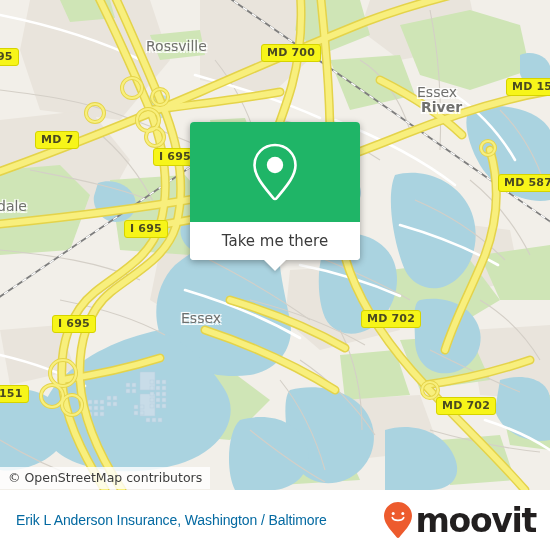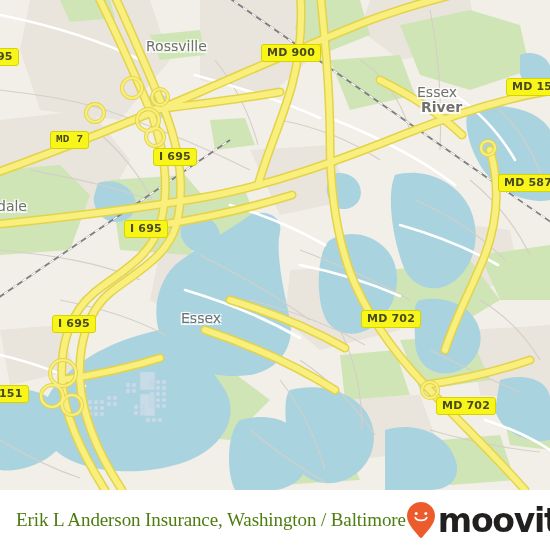--- a/index.html
+++ b/index.html
@@ -130,23 +130,23 @@
     width: 550px;
     height: 60px;
     background: rgba(255,255,255,.93);
     display: flex;
     align-items: center;
     justify-content: space-between;
     padding: 0 14px 0 16px;
     box-sizing: border-box;
   }
   #footer-title {
-    color: #4d7c0f;
-    font-size: 19px;
-    font-family: Liberation Serif, serif;
+    color: #0369a1;
+    font-size: 14px;
+    font-family: Liberation Sans, sans-serif;
     white-space: nowrap;
     letter-spacing: -0.1px;
   }
   #brand {
     display: flex;
     align-items: center;
     gap: 2px;
   }
   #brand-wordmark {
     color: #221f1f;
@@ -420,32 +420,47 @@
       </g>
     </svg>
 
     <div class="place-label" style="left:146px; top:38px;">Rossville</div>
     <div class="place-label" style="left:417px; top:84px;">Essex</div>
     <div class="place-label" style="left:421px; top:99px;font-weight:bold;">River</div>
     <div class="place-label" style="left:-3px; top:198px;">dale</div>
     <div class="place-label" style="left:181px; top:310px;">Essex</div>
 
     <div class="shield" style="left:-9px; top:48px;">95</div>
-    <div class="shield" style="left:261px; top:44px;">MD 900</div>
+    <div class="shield" style="left:261px; top:44px;">MD 700</div>
     <div class="shield" style="left:506px; top:78px;">MD 150</div>
-    <div class="shield" style="left:50px; top:131px;font-family:Liberation Mono, monospace;">MD 7</div>
+    <div class="shield" style="left:35px; top:131px;">MD 7</div>
     <div class="shield" style="left:153px; top:148px;">I 695</div>
     <div class="shield" style="left:498px; top:174px;">MD 587</div>
     <div class="shield" style="left:124px; top:220px;">I 695</div>
     <div class="shield" style="left:52px; top:315px;">I 695</div>
     <div class="shield" style="left:361px; top:310px;">MD 702</div>
     <div class="shield" style="left:-7px; top:385px;">151</div>
     <div class="shield" style="left:436px; top:397px;">MD 702</div>
 
-
+    <div id="popup">
+      <div id="popup-image">
+        <svg width="52" height="62" viewBox="0 0 52 62">
+          <path d="M26 4 C14.5 4 5.5 13 5.5 24.3 C5.5 36 17 48 24.4 57.3 C25.2 58.3 26.8 58.3 27.6 57.3 C35 48 46.5 36 46.5 24.3 C46.5 13 37.5 4 26 4 Z" fill="none" stroke="#ffffff" stroke-width="2.6"></path>
+          <circle cx="26" cy="24" r="8.2" fill="#ffffff"></circle>
+        </svg>
+      </div>
+      <div id="popup-action">
+        <span>Take me there</span>
+      </div>
+      <div id="popup-tail"></div>
+    </div>
+
+    <div id="attribution">
+      <span>© OpenStreetMap contributors</span>
+    </div>
   </div>
 
   <div id="footer">
     <div id="footer-title">Erik L Anderson Insurance, Washington / Baltimore</div>
     <div id="brand">
       <svg width="30" height="38" viewBox="0 0 30 38">
         <path d="M15 1 C7.3 1 1 7.3 1 15 C1 23.3 10 31.5 13.6 36.2 C14.3 37.1 15.7 37.1 16.4 36.2 C20 31.5 29 23.3 29 15 C29 7.3 22.7 1 15 1 Z" fill="#ed5b2d"></path>
         <circle cx="10.2" cy="12.4" r="1.5" fill="#ffffff"></circle>
         <circle cx="19.8" cy="12.4" r="1.5" fill="#ffffff"></circle>
         <path d="M9.3 16.6 C11 20.2 19 20.2 20.7 16.6" fill="none" stroke="#ffffff" stroke-width="1.7" stroke-linecap="round"></path>

